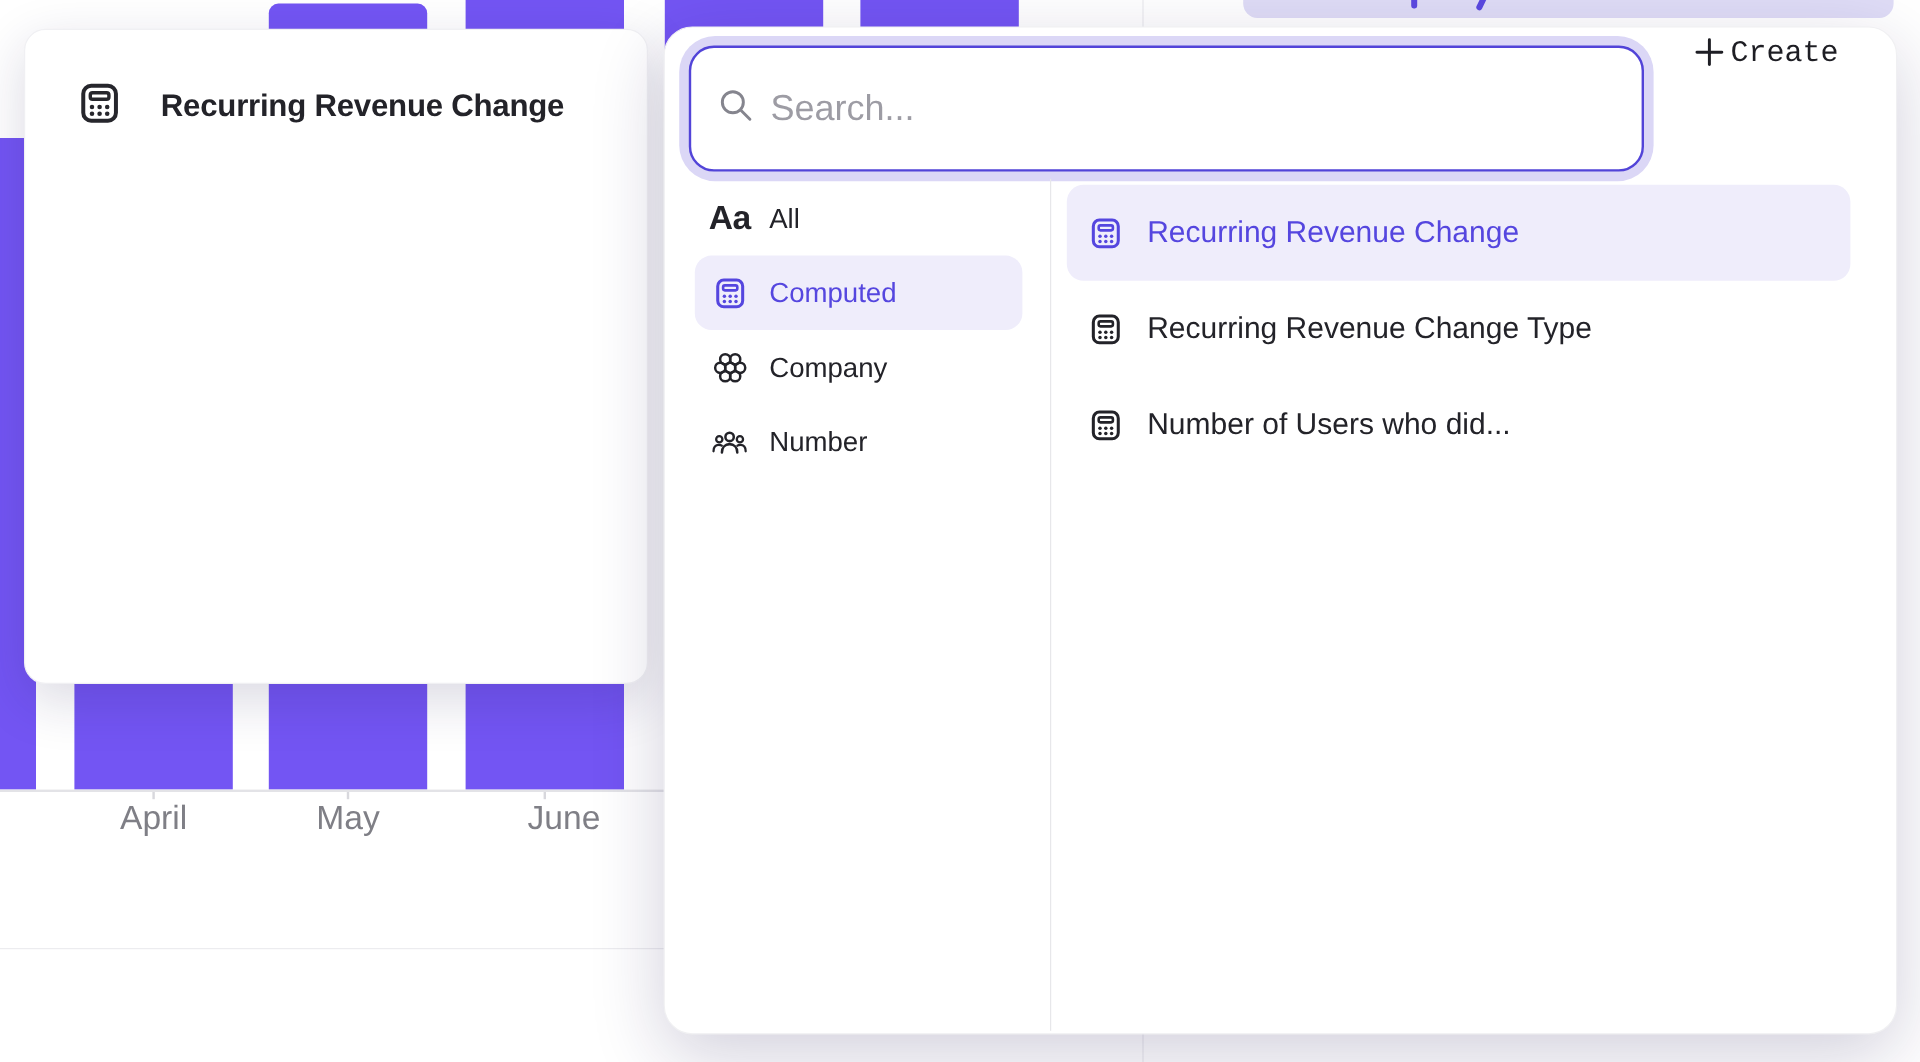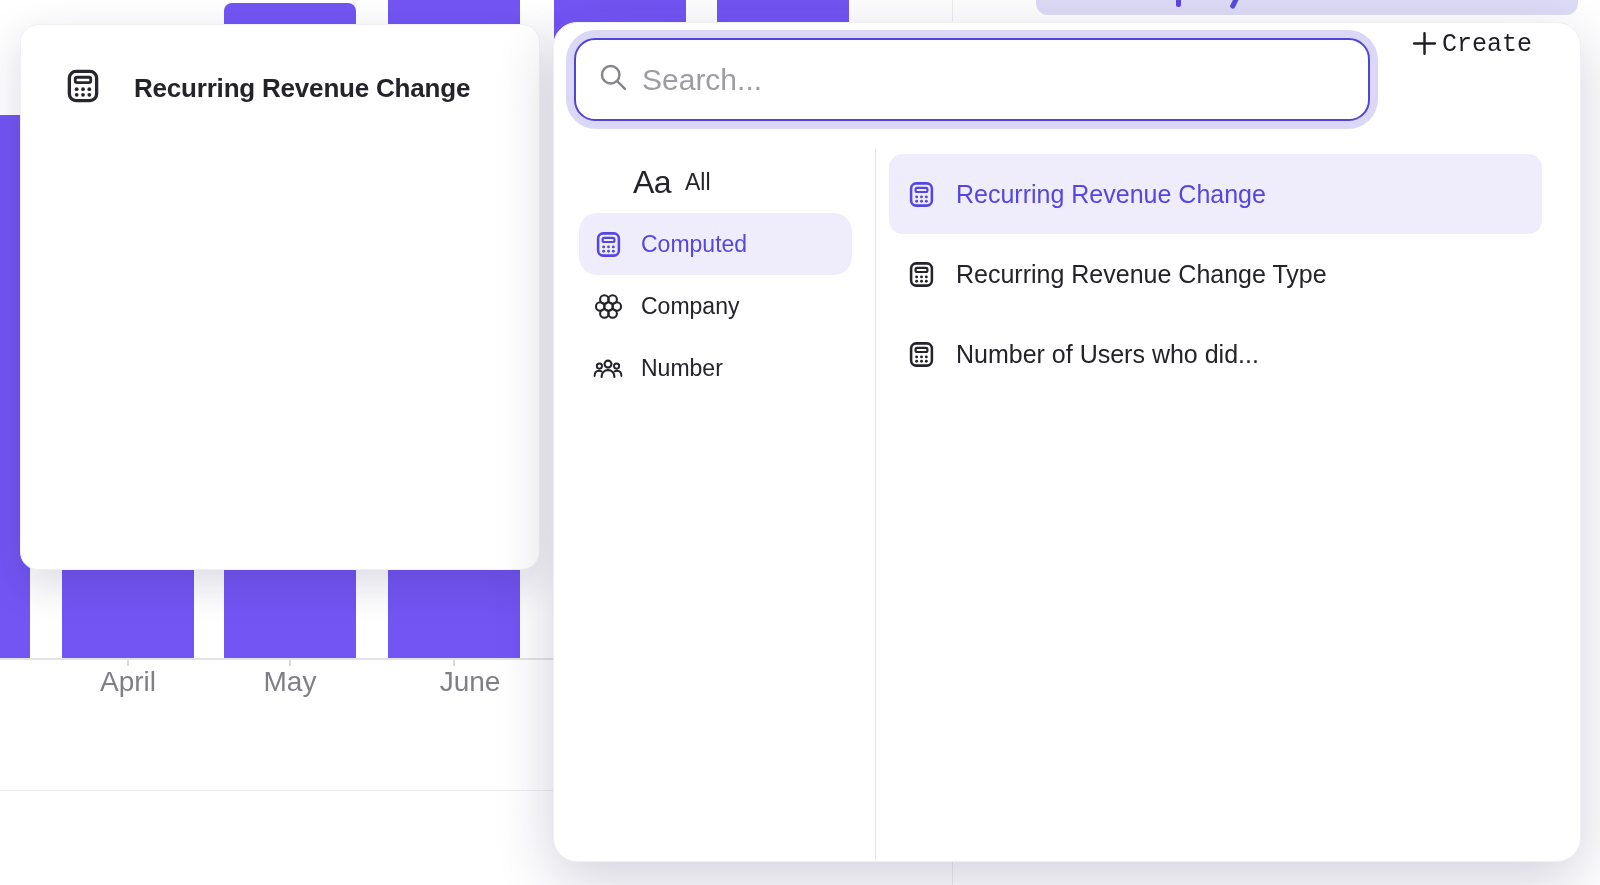--- a/index.html
+++ b/index.html
@@ -31,37 +31,37 @@
   .tooltip-card{position:absolute; left:20px; top:24px; width:520px; height:546px; background:#fff;
     border:1px solid #f0f0f3; border-radius:18px; box-shadow:0 14px 44px rgba(28,22,82,.16);}
   .tooltip-header{position:absolute; left:43px; top:42px; display:flex; align-items:center; gap:32px;}
   .tooltip-title{font-size:26px; font-weight:700; color:var(--text-dark); letter-spacing:-.2px;}
   .tooltip-body{position:absolute; left:40px; top:136px; width:470px; font-size:23px; line-height:38.5px; color:var(--text-gray);}
   .tooltip-body a{color:var(--link); text-decoration:underline; text-underline-offset:4px;}
 
   
   .picker{position:absolute; left:553px; top:22px; width:1028px; height:840px; background:#fff;
     border:1px solid #f0f0f2; border-radius:24px; box-shadow:0 18px 60px rgba(28,22,82,.20);}
-  .search-ring{position:absolute; left:12px; top:7px; width:812px; height:99px; background:var(--search-ring); border-radius:30px;}
+  .search-ring{position:absolute; left:12px; top:7px; width:812px; height:121px; background:var(--search-ring); border-radius:30px;}
   .search-box{position:absolute; inset:8px; background:#fff; border:2px solid var(--search-border); border-radius:21px;}
   .search-box .mag{position:absolute; left:22px; top:50%; transform:translateY(-50%);}
   .search-box input{position:absolute; inset:0; width:100%; height:100%; border:none; outline:none; background:transparent;
     font-family:"Liberation Sans",sans-serif; font-size:30px; color:var(--text-dark); padding:0 20px 0 66px;}
   .search-box input::placeholder{color:var(--placeholder);}
   .create-btn{position:absolute; right:48px; top:7px; height:99px; display:flex; gap:4px;
     font-size:25px; font-weight:500; color:#1e1e24; cursor:pointer; background:none; border:none; font-family:Liberation Mono, monospace;}
   .col-divider{position:absolute; left:321px; top:126px; width:1px; height:710px; background:var(--divider);}
 
   .categories{position:absolute; left:25px; top:128px; width:273px;}
   .cat-row{height:62px; display:flex; align-items:center; gap:18px; padding-left:14px; border-radius:14px;
     font-size:23px; color:var(--text-dark); cursor:pointer;}
   .cat-row .ic{width:30px; display:flex; justify-content:center; align-items:center; color:var(--text-dark);}
-  .cat-row.selected{background:var(--pill-bg); color:var(--accent);border-radius:18px;}
+  .cat-row.selected{background:var(--pill-bg); color:var(--accent);}
   .cat-row.selected .ic{color:var(--accent);}
-  .aa-glyph{font-size:32px; font-weight:400; letter-spacing:-.5px;margin-left:44px;}
+  .aa-glyph{font-size:28px; font-weight:700; letter-spacing:-.5px;}
 
   .results{position:absolute; left:335px; top:131px; width:653px;}
   .res-row{height:80px; display:flex; align-items:center; gap:20px; padding-left:17px; border-radius:14px;
     font-size:25px; color:var(--text-dark); cursor:pointer;}
   .res-row .ic{width:30px; display:flex; justify-content:center; align-items:center; color:var(--text-dark);}
   .res-row.selected{background:var(--pill-bg); color:var(--accent);}
   .res-row.selected .ic{color:var(--accent);}
 </style>
 </head>
 <body>

